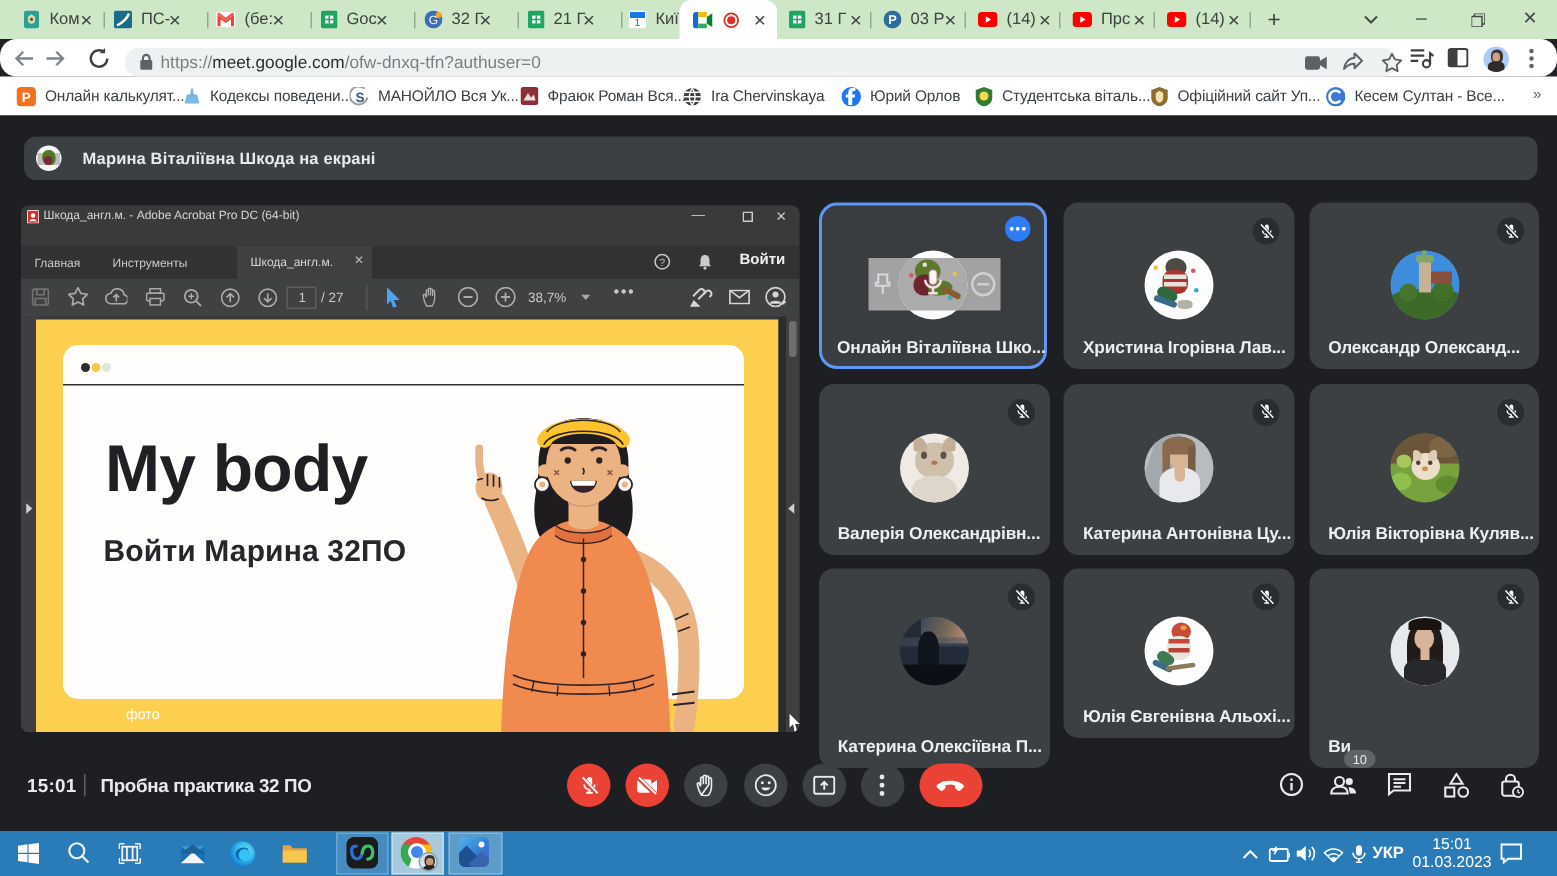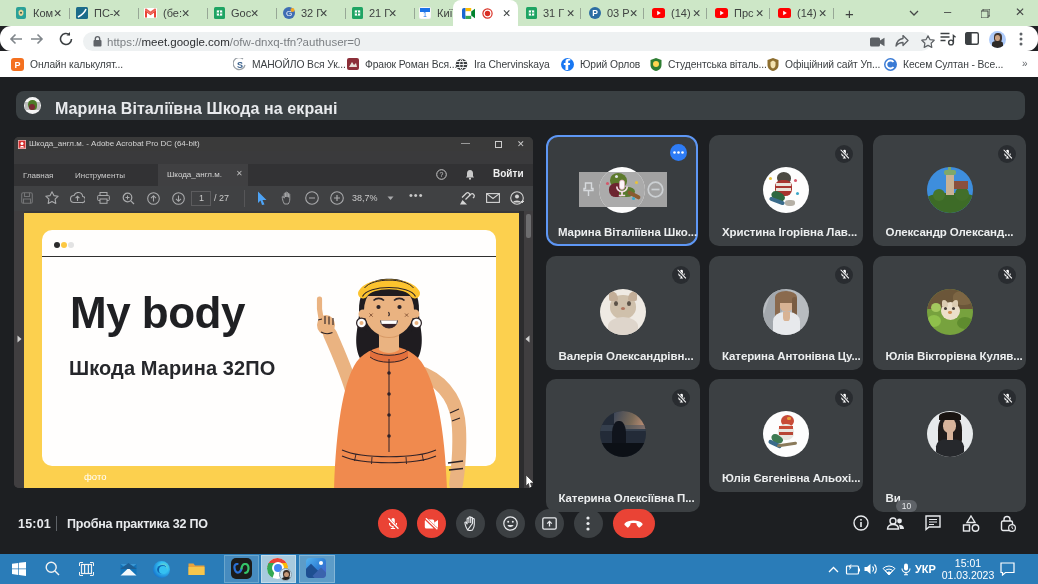--- a/index.html
+++ b/index.html
@@ -232,20 +232,27 @@
     </svg>
 </div>
 <div id="bookmarks">
   <div class="bm" style="left:11px;">
     <svg class="bi" width="13" height="13" viewBox="0 0 13 13">
         <rect width="13" height="13" rx="3" fill="#f4701f"></rect>
         <text x="6.5" y="10" font-size="9" fill="#fff" text-anchor="middle" font-family="Liberation Sans" font-weight="bold">P</text>
       </svg>
     <span>Онлайн калькулят...</span>
   </div>
+  <div class="bm" style="left:122px;">
+    <svg class="bi" width="12" height="12" viewBox="0 0 12 12">
+        <path d="M1 11 L2.5 5 h2 L6 2 l1.5 3 h2 L11 11z" fill="#7ab8e8"></path>
+        <rect x="5.2" y="1" width="1.6" height="4" fill="#7ab8e8"></rect>
+      </svg>
+    <span>Кодексы поведени...</span>
+  </div>
   <div class="bm" style="left:233px;">
     <svg class="bi" width="13" height="13" viewBox="0 0 13 13">
         <path d="M10 1 A6 6 0 1 0 12 7" fill="none" stroke="#9aa0a6" stroke-width="1.3"></path>
         <text x="7" y="10" font-size="9" fill="#355d8a" text-anchor="middle" font-family="Liberation Sans" font-weight="bold">S</text>
       </svg>
     <span>МАНОЙЛО Вся Ук...</span>
   </div>
   <div class="bm" style="left:347px;">
     <svg class="bi" width="12" height="12" viewBox="0 0 12 12">
         <rect width="12" height="12" rx="2" fill="#8c2f39"></rect>
@@ -290,21 +297,21 @@
   </div>
   <div style="position:absolute;left:1022px;top:7px;font-size:10px;color:#5f6368;">»</div>
 </div>
 <div id="meet">
   <div id="banner">
     <div style="position:absolute;left:8px;top:6px;width:17px;height:17px;border-radius:50%;background:#f5f5f5;overflow:hidden;">
       <div style="position:absolute;left:1px;top:5px;width:15px;height:8px;background:#bdbdbd;"></div>
       <div style="position:absolute;left:4px;top:3px;width:9px;height:10px;border-radius:50% 50% 40% 60%;background:#4e7a28;"></div>
       <div style="position:absolute;left:5px;top:7px;width:6px;height:6px;border-radius:50%;background:#7a2a33;"></div>
     </div>
-    <div style="position:absolute;left:39px;top:8.5px;font-size:16px;font-weight:bold;color:#e8eaed;letter-spacing:0.1px;">Марина Віталіївна Шкода на екрані</div>
+    <div style="position:absolute;left:39px;top:8.5px;font-size:11px;font-weight:bold;color:#e8eaed;letter-spacing:0.1px;">Марина Віталіївна Шкода на екрані</div>
   </div>
   <div id="present" style="position:absolute;left:14px;top:60px;width:519px;height:351px;background:#3a3a3c;border-radius:5px;overflow:hidden;">
 
     <div style="position:absolute;left:0;top:0;width:519px;height:14px;background:#3a3a3a;">
       <svg width="8" height="9" viewBox="0 0 8 9" style="position:absolute;left:4px;top:2.5px;">
           <rect width="8" height="9" rx="1" fill="#fff"></rect>
           <rect x="0.5" y="0.5" width="7" height="8" rx="0.8" fill="#d32f2f"></rect>
           <circle cx="4" cy="3.6" r="1.5" fill="#fff"></circle>
           <path d="M1.5 7.5 C2.5 5.5 5.5 5.5 6.5 7.5 z" fill="#fff"></path>
         </svg>
@@ -413,21 +420,21 @@
       <div style="position:absolute;left:10px;top:1.5px;width:495px;height:275.5px;background:#fcd04e;overflow:hidden;">
 
         <div style="position:absolute;left:18px;top:17px;width:454px;height:236px;background:#fffefd;border-radius:10px;"></div>
         <svg width="40" height="12" viewBox="0 0 40 12" style="position:absolute;left:28px;top:26px;">
             <circle cx="5" cy="6" r="3" fill="#2b2b2b"></circle>
             <circle cx="12" cy="6" r="3" fill="#fcc843"></circle>
             <circle cx="19" cy="6" r="3" fill="#e3e3e3"></circle>
           </svg>
         <div style="position:absolute;left:18px;top:43px;width:454px;height:1.2px;background:#2f2f2f;"></div>
         <div style="position:absolute;left:46px;top:75px;font-size:44px;font-weight:bold;color:#1f2023;letter-spacing:-0.5px;">My body</div>
-        <div style="position:absolute;left:45px;top:144px;font-size:20px;font-weight:bold;color:#26272b;letter-spacing:0.1px;">Шкода Марина 32ПО</div>
+        <div style="position:absolute;left:45px;top:144px;font-size:20px;font-weight:bold;color:#26272b;letter-spacing:0.1px;">Войти Марина 32ПО</div>
         <div style="position:absolute;left:60px;top:258px;font-size:9.5px;color:#fff;">фото</div>
 
         <svg width="190" height="230" viewBox="0 0 190 230" style="position:absolute;left:276px;top:47px;">
 
           <path d="M61 40 C61 12 117 12 117 40 L121 70 C124 90 118 100 113 105 L65 105 C60 100 54 90 57 70 z" fill="#1f1c20"></path>
 
           <path d="M52 130 C46 110 38 92 30 74" stroke="#eab381" stroke-width="14" fill="none" stroke-linecap="round"></path>
           <ellipse cx="26" cy="65" rx="9" ry="10" fill="#eab381"></ellipse>
           <path d="M21 58 C19.5 52 19 46 19.5 39" stroke="#eab381" stroke-width="5.2" fill="none" stroke-linecap="round"></path>
           <path d="M25 56 v8 M29 56.5 v8 M33 58 v7" stroke="#2b2226" stroke-width="1.1" fill="none"></path>
@@ -527,21 +534,21 @@
           <path d="M2.8 7.5 a5.2 5.2 0 0 0 10.4 0" stroke="#f5dde6" stroke-width="1.7" fill="none"></path>
           <path d="M8 13 V16 M4.8 16.5 h6.4" stroke="#f5dde6" stroke-width="1.7" fill="none"></path>
         </svg>
       <div style="position:absolute;right:9px;top:7px;width:17px;height:17px;border-radius:50%;background:#2e7cf6;display:flex;align-items:center;justify-content:center;">
         <svg width="11" height="3" viewBox="0 0 11 3">
             <circle cx="1.5" cy="1.5" r="1.3" fill="#fff"></circle>
             <circle cx="5.5" cy="1.5" r="1.3" fill="#fff"></circle>
             <circle cx="9.5" cy="1.5" r="1.3" fill="#fff"></circle>
           </svg>
       </div>
-      <div class="tname" style="left:10.5px;bottom:6px;">Марина Віталіївна Шко...</div>
+      <div class="tname" style="left:10.5px;bottom:6px;">Онлайн Віталіївна Шко...</div>
     </div>
 
     <div class="tile" style="left:709px;top:58px;width:154px;height:111px;">
       <div class="avatar" style="left:54px;top:32px;background:#fdfdfd;">
         <div style="position:absolute;left:14px;top:5px;width:14px;height:12px;border-radius:50% 55% 45% 50%;background:#4c4a42;"></div>
         <div style="position:absolute;left:12px;top:13px;width:17px;height:16px;border-radius:40%;background:#a8352f;"></div>
         <div style="position:absolute;left:13px;top:16px;width:15px;height:3px;background:#e8e3da;"></div>
         <div style="position:absolute;left:13px;top:21px;width:15px;height:2.5px;background:#e8e3da;"></div>
         <div style="position:absolute;left:8px;top:25px;width:14px;height:9px;border-radius:50% 40% 60% 50%;background:#2e6840;transform:rotate(30deg);"></div>
         <div style="position:absolute;left:6px;top:32px;width:16px;height:4px;border-radius:2px;background:#3a6b8a;transform:rotate(20deg);"></div>

